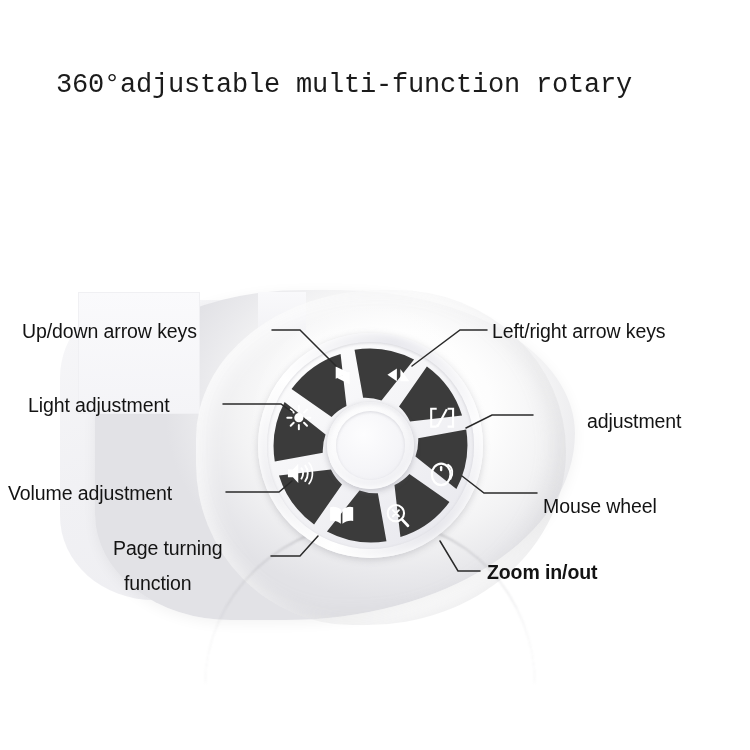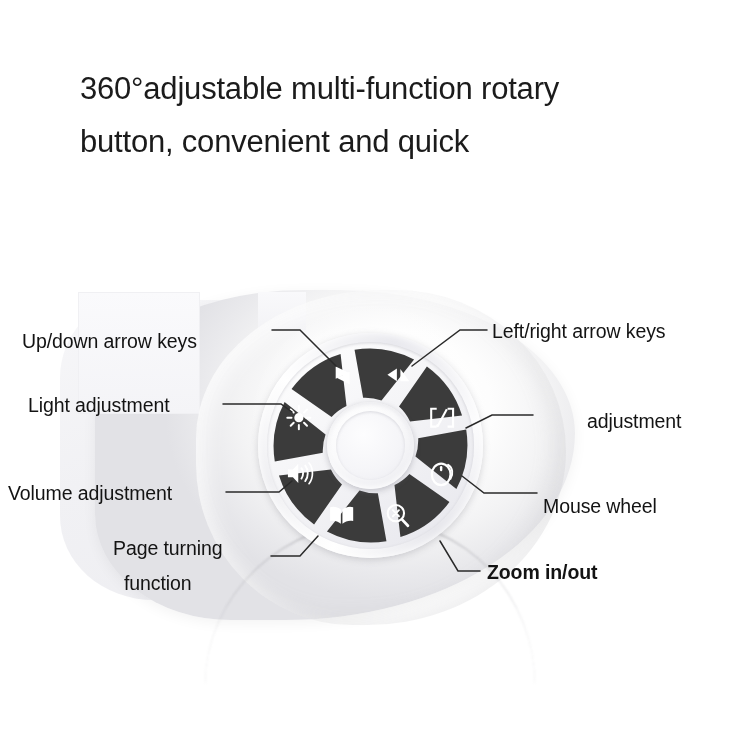--- a/index.html
+++ b/index.html
@@ -5,23 +5,23 @@
   html,body{margin:0;padding:0;}
   body{
     width:750px;height:750px;background:#ffffff;
     font-family:"Liberation Sans", sans-serif;
     overflow:hidden;position:relative;
   }
   #stage{position:absolute;inset:0;width:750px;height:750px;}
 
   
   .heading{
-    position:absolute;left:80px;top:62px;width:660px;
-    font-size:31px;line-height:1.72;color:#1b1b1b;
-    letter-spacing:-0.2px;font-weight:400;
+    position:absolute;left:56px;top:62px;width:660px;
+    font-size:27px;line-height:1.72;color:#1b1b1b;
+    letter-spacing:-0.2px;font-weight:400;font-family:Liberation Mono, monospace;
   }
   .heading .l2{display:block;}
 
   
   .device{
     position:absolute;left:95px;top:290px;width:480px;height:330px;
     background:
       radial-gradient(ellipse 230px 190px at 300px 120px, #ffffff 0%, #fdfdfd 42%, #f3f3f4 68%, #e9e9ec 86%, #e2e2e6 100%);
     border-radius:46% 52% 64% 30% / 40% 46% 60% 34%;
     box-shadow:0 3px 14px rgba(0,0,0,.05);
@@ -89,21 +89,20 @@
   }
   .leaders{position:absolute;inset:0;pointer-events:none;}
 </style>
 </head>
 <body>
 
 <div id="stage">
 
   <div class="heading">
     <span>360°adjustable multi-function rotary</span>
-    <span class="l2">button, convenient and quick</span>
   </div>
 
   <div>
     <div class="device-tail"></div>
     <div class="device"></div>
     <div class="panel-a"></div>
     <div class="panel-b"></div>
     <div class="body-highlight"></div>
     <div class="body-edge"></div>
     <div class="device-shadowline"></div>
@@ -223,21 +222,21 @@
       <path d="M 223 404 L 281 404 L 292 412"></path>
       <path d="M 226 492 L 279 492 L 292 481"></path>
       <path d="M 271 556 L 300 556 L 318 536"></path>
       <path d="M 487 330 L 460 330 L 412 366"></path>
       <path d="M 533 415 L 492 415 L 466 428"></path>
       <path d="M 537 493 L 484 493 L 462 476"></path>
       <path d="M 480 571 L 458 571 L 440 541"></path>
     </g>
   </svg>
 
-  <div class="label" style="left:22px;top:328px;">Up/down arrow keys</div>
+  <div class="label" style="left:22px;top:318px;">Up/down arrow keys</div>
   <div class="label" style="left:28px;top:392px;">Light adjustment</div>
   <div class="label" style="left:8px;top:480px;">Volume adjustment</div>
   <div class="label" style="left:113px;top:535px;">Page turning</div>
   <div class="label" style="left:124px;top:570px;">function</div>
 
   <div class="label" style="left:492px;top:318px;">Left/right arrow keys</div>
   <div class="label" style="left:539px;top:408px;margin-left:48px;">adjustment</div>
   <div class="label" style="left:543px;top:481px;margin-top:12px;">Mouse wheel</div>
   <div class="label" style="left:487px;top:559px;font-weight:bold;">Zoom in/out</div>
 

